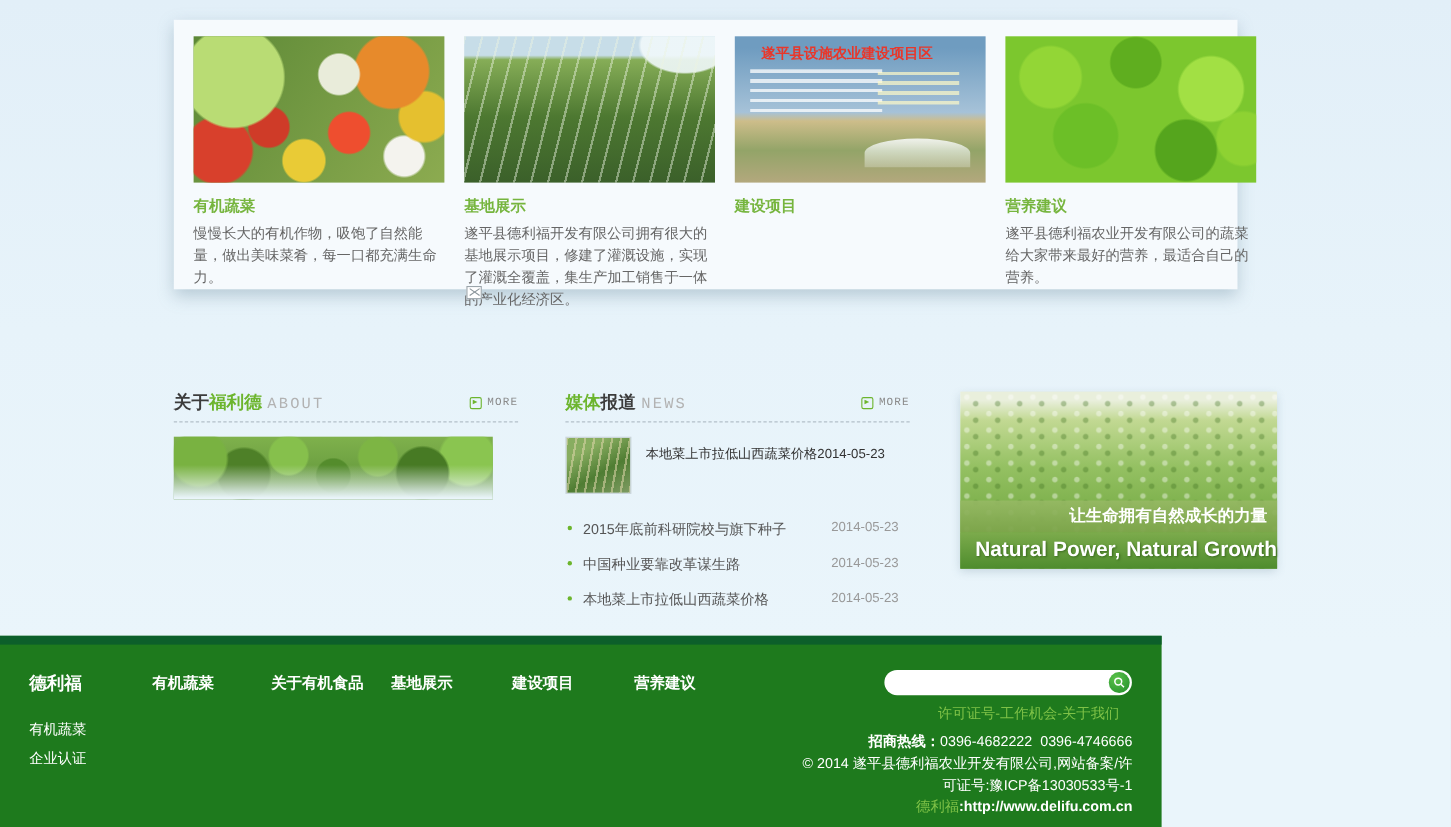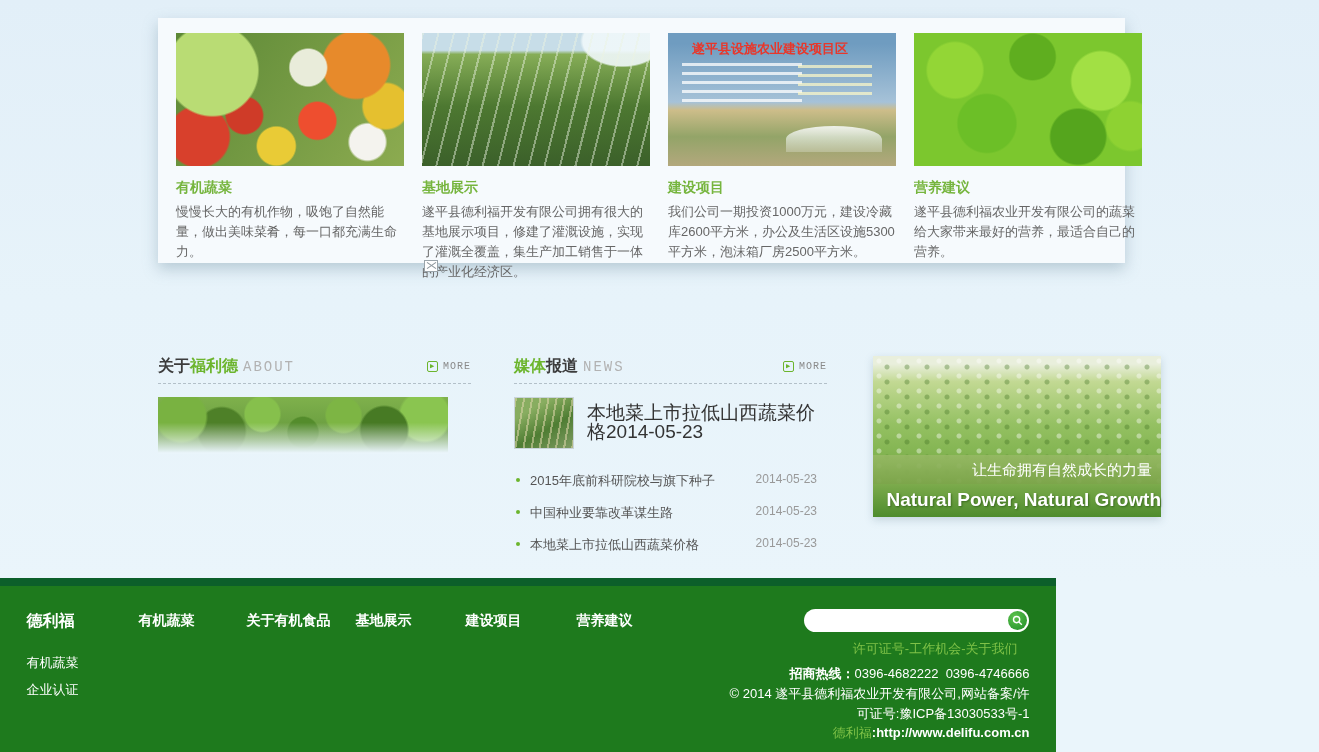--- a/index.html
+++ b/index.html
@@ -82,39 +82,39 @@
   .about-img::after { content:""; position:absolute; inset:0;
       background:linear-gradient(to bottom, transparent 45%, rgba(238,246,250,.55) 75%, #eaf5fb 98%); }
   .about-text { width:312px; font-size:13px; color:#333; line-height:27px; }
 
   .news-col { position:absolute; left:514px; top:356px; width:313px; }
   .news-feat { display:flex; margin-top:13px; }
   .news-thumb { width:60px; height:52px; flex:0 0 60px; border:1px solid #c9d4da;
       background:
         repeating-linear-gradient(100deg, rgba(222,214,170,.55) 0 2px, transparent 2px 8px),
         linear-gradient(150deg,#88ad60 0 25%, #4f7d33 60%, #7f9c63 100%); }
-  .news-feat-txt { margin:6px 0 0 13px; font-size:19px; color:#333; line-height:19px; }
+  .news-feat-txt { margin:6px 0 0 13px; font-size:12px; color:#333; line-height:19px; }
   .news-list { margin-top:16px; }
   .n-row { padding:7px 0; font-size:13px; cursor:pointer; }
   .n-dot { display:inline-block; width:4px; height:4px; border-radius:50%; background:#6cb52d;
            vertical-align:3px; margin:0 10px 0 2px; }
   .n-title { color:#555; }
   .n-date { float:right; margin-right:10px; color:#999; font-size:12px; }
 
   .banner { position:absolute; left:873px; top:356px; width:288px; height:161px; cursor:pointer;
             box-shadow:0 3px 8px rgba(110,140,155,.3); }
   .banner-photo { position:absolute; inset:0;
       background-image:
         radial-gradient(circle at 6px 5px, rgba(255,255,255,.4) 0 2px, transparent 3px),
         radial-gradient(circle at 14px 11px, rgba(60,110,30,.35) 0 2px, transparent 3px),
         linear-gradient(to bottom,#e9efdc 0 5%, #c2d993 16%, #95c163 42%, #74aa43 75%, #659c38 100%);
       background-size:20px 15px, 20px 15px, 100% 100%; }
   .banner-cap1 { position:absolute; left:0; right:0; bottom:33px; height:29px; line-height:29px;
       text-align:right; padding-right:9px; color:#fff; font-size:15px;
-      background:linear-gradient(to bottom, rgba(150,185,100,.92), rgba(125,165,75,.95)); }
+      background:linear-gradient(to bottom, rgba(150,185,100,.92), rgba(125,165,75,.95));font-weight:bold; }
   .banner-cap2 { position:absolute; left:0; right:0; bottom:0; height:33px; line-height:32px;
       text-align:right; color:#fff; font-size:19px; font-weight:bold;
       text-shadow:1px 1px 2px rgba(30,70,10,.55);
       background:linear-gradient(to bottom,#7cab4c,#4e8c2d); }
 
   
   .footer { position:absolute; left:0; top:578px; width:1056px; height:174px; background:#1e7a1d; }
   .footer::before { content:""; position:absolute; left:0; top:0; width:100%; height:8px; background:#0c5f2a; }
   .f-inner { position:relative; width:1003px; height:100%; margin:0 auto; color:#fff; }
   .f-logo { position:absolute; left:0; top:33px; font-size:16px; font-weight:bold; cursor:pointer; }
@@ -156,21 +156,20 @@
       </div>
 
       <div class="card">
         <div class="card-img img-sign">
           <div class="sign-title">遂平县设施农业建设项目区</div>
           <div class="sign-lines"></div>
           <div class="sign-lines2"></div>
           <div class="sign-arc"></div>
         </div>
         <div class="card-title">建设项目</div>
-        <div class="card-desc">我们公司一期投资1000万元，建设冷藏库2600平方米，办公及生活区设施5300平方米，泡沫箱厂房2500平方米。</div>
       </div>
 
       <div class="card">
         <div class="card-img img-lettuce"></div>
         <div class="card-title">营养建议</div>
         <div class="card-desc">遂平县德利福农业开发有限公司的蔬菜给大家带来最好的营养，最适合自己的营养。</div>
       </div>
 
     </div>
   </div>

